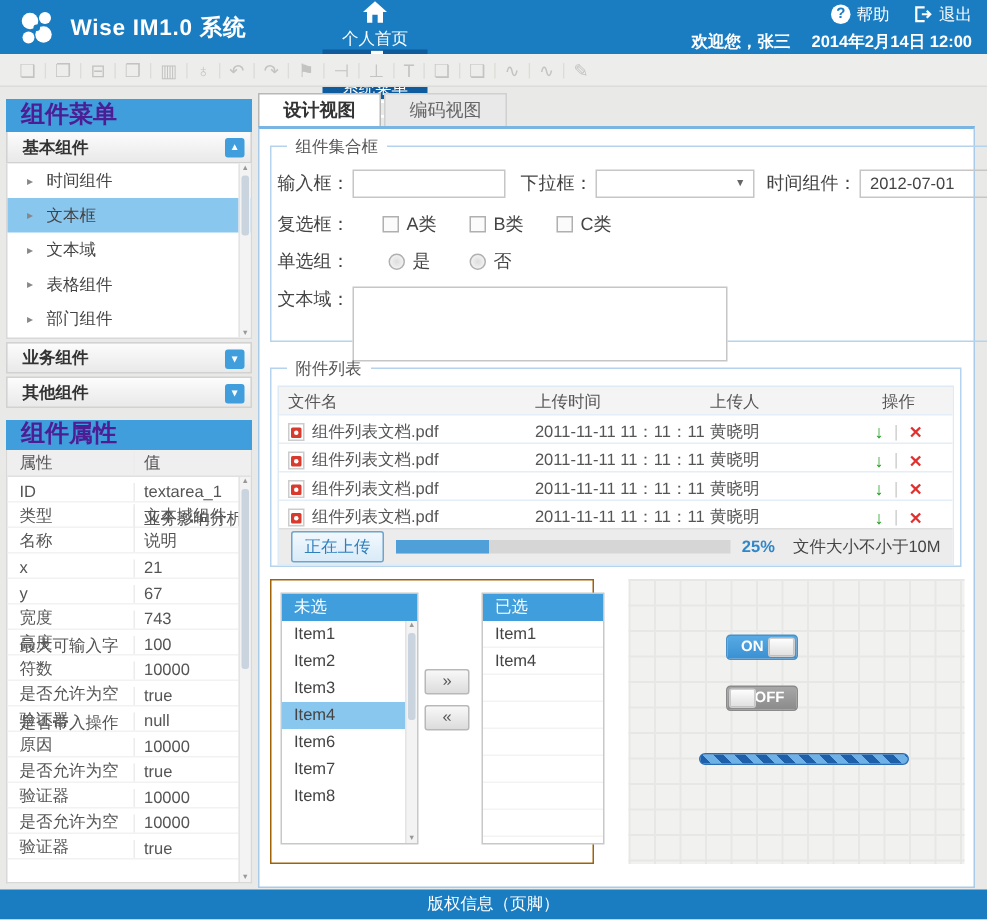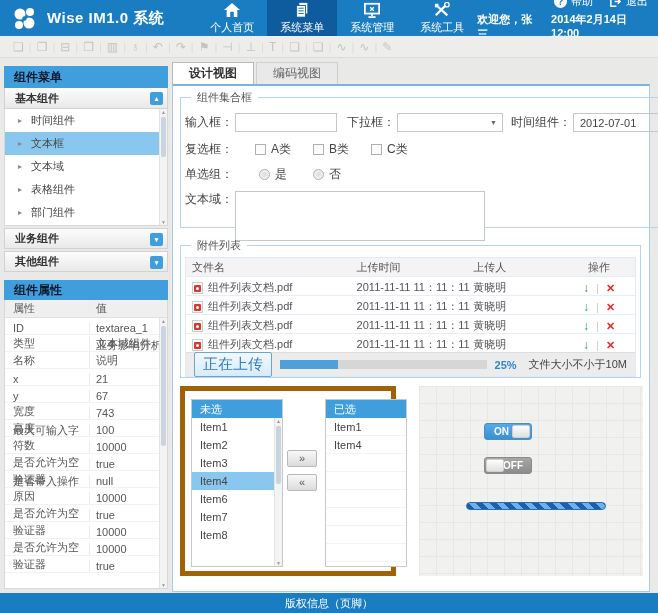--- a/index.html
+++ b/index.html
@@ -7,35 +7,35 @@
   body {
     position: relative;
     font-family: "Liberation Sans", sans-serif;
     background: #e9e9e7;
     overflow: hidden;
   }
   
   .header { position:absolute; top:0; left:0; right:0; height:36px; background:#1a7dc2; display:flex; }
   .logo { display:flex; align-items:center; gap:8px; padding-left:12px; width:215px; }
   .logo-title { color:#fff; font-size:15px; font-weight:bold; letter-spacing:.5px; }
-  .nav { display:flex; }
+  .nav { display:flex;flex-direction:column; }
   .nav-item { width:70px; display:flex; flex-direction:column; align-items:center; justify-content:center; gap:2px; color:#fff; font-size:11px; cursor:pointer; }
   .nav-item.active { background:#0e5c9e; }
   .header-right { margin-left:auto; display:flex; flex-direction:column; justify-content:center; align-items:flex-end; padding-right:10px; color:#fff; font-size:11px; gap:3px; }
   .hr-row { display:flex; gap:16px; align-items:center; }
   .hr-link { display:flex; gap:4px; align-items:center; cursor:pointer; }
   .help-badge { width:13px; height:13px; border-radius:50%; background:#fff; color:#1a7dc2; font-size:10px; font-weight:bold; text-align:center; line-height:13px; }
   .hr-info { display:flex; gap:14px; font-weight:bold; }
   
   .toolbar { position:absolute; top:36px; left:0; right:0; height:22px; background:#ededeb; border-bottom:1px solid #dcdcda; display:flex; align-items:center; padding-left:8px; }
   .tb-icon { color:#c3c3c1; font-size:12px; padding:0 5px; line-height:20px; }
   .tb-sep { color:#dcdcda; font-size:11px; }
   
   .sidebar { position:absolute; left:4px; top:66px; width:164px; }
-  .panel-title { height:22px; line-height:22px; background:#3f9edb; color:#0f172a; font-size:12px; font-weight:bold; padding-left:10px; }
+  .panel-title { height:22px; line-height:22px; background:#3f9edb; color:#4c1d95; font-size:16px; font-weight:bold; padding-left:10px; }
   .group-header { height:21px; background:linear-gradient(#fcfcfc,#e9e9e9); border:1px solid #d2d2d2; border-top:none; display:flex; align-items:center; font-size:11px; font-weight:bold; color:#333; padding-left:10px; position:relative; cursor:pointer; }
   .group-toggle { position:absolute; right:4px; top:4px; width:13px; height:13px; background:#3f9edb; color:#fff; font-size:7px; line-height:13px; text-align:center; border-radius:2px; }
   .gap2 { margin-top:2px; }
   .g23 { border-top:1px solid #d2d2d2; }
   .menu-list { background:#fff; border:1px solid #d8d8d8; border-top:none; height:117px; position:relative; }
   .menu-item { height:23px; display:flex; align-items:center; font-size:11px; color:#444; padding-left:26px; position:relative; cursor:pointer; }
   .menu-item .bullet { position:absolute; left:13px; color:#888; font-size:8px; }
   .menu-item.selected { background:#8ac7ef; }
   .vscroll { position:absolute; right:0; top:0; bottom:0; width:8px; background:#f3f3f3; border-left:1px solid #e4e4e4; font-size:5px; color:#999; text-align:center; }
   .vs-up { position:absolute; top:0; left:0; right:0; }
@@ -81,27 +81,27 @@
   .c-time { flex:0 0 26%; }
   .c-up { flex:0 0 20%; }
   .c-op { flex:1; display:flex; justify-content:center; align-items:center; gap:7px; }
   .pdf-icon { width:11px; height:12px; background:#fff; border:1px solid #ccc; display:inline-block; position:relative; flex:none; }
   .pdf-icon::before { content:""; position:absolute; left:1px; top:2px; width:7px; height:7px; background:#d93a2e; border-radius:1px; }
   .pdf-icon::after { content:""; position:absolute; left:3px; top:4px; width:3px; height:3px; background:#fff; border-radius:50%; }
   .dl { color:#2ba02b; font-weight:bold; font-size:12px; cursor:pointer; }
   .del { color:#e03030; font-weight:bold; font-size:11px; cursor:pointer; }
   .opdiv { color:#ccc; }
   .att-foot { display:flex; align-items:center; height:24px; background:#ececec; border-top:1px solid #ddd; padding:0 8px; gap:8px; }
-  .upload-btn { border:1px solid #6aa6cf; background:linear-gradient(#f2f8fd,#d9ebf8); color:#2f7fbe; font-size:15px; padding:2px 8px; border-radius:2px; cursor:pointer; white-space:nowrap; }
+  .upload-btn { border:1px solid #6aa6cf; background:linear-gradient(#f2f8fd,#d9ebf8); color:#2f7fbe; font-size:11px; padding:2px 8px; border-radius:2px; cursor:pointer; white-space:nowrap; }
   .ptrack { flex:1; height:9px; background:#d6d6d6; }
   .pfill { width:28%; height:100%; background:#4f9fd9; }
   .ppct { color:#2f86c8; font-size:11px; font-weight:bold; }
   .phint { color:#444; font-size:11px; margin-left:4px; white-space:nowrap; }
   
-  .transfer-box { position:absolute; left:7px; top:300px; width:216px; height:190px; border:5px solid #a16207; background:#fff; }
+  .transfer-box { position:absolute; left:7px; top:300px; width:216px; height:190px; border:1px solid #a16207; background:#fff; }
   .list { position:absolute; top:8px; border:1px solid #c8c8c8; }
   .src { left:6px; width:92px; }
   .tgt { left:140px; width:82px; }
   .list-head { height:18px; background:#3f9edb; color:#fff; font-size:11px; line-height:18px; padding-left:8px; }
   .list-body { position:relative; background:#fff; height:148px; overflow:hidden; }
   .li { height:18px; line-height:18px; font-size:11px; color:#444; padding-left:8px; cursor:pointer; }
   .li.selected { background:#8ac7ef; }
   .tgt .li { border-bottom:1px solid #f3f3f3; }
   .li.empty { cursor:default; }
   .xfer-btn { position:absolute; left:102px; width:30px; height:17px; background:linear-gradient(#f8f8f8,#dcdcdc); border:1px solid #b8b8b8; border-radius:2px; text-align:center; line-height:15px; font-size:11px; color:#555; cursor:pointer; }

